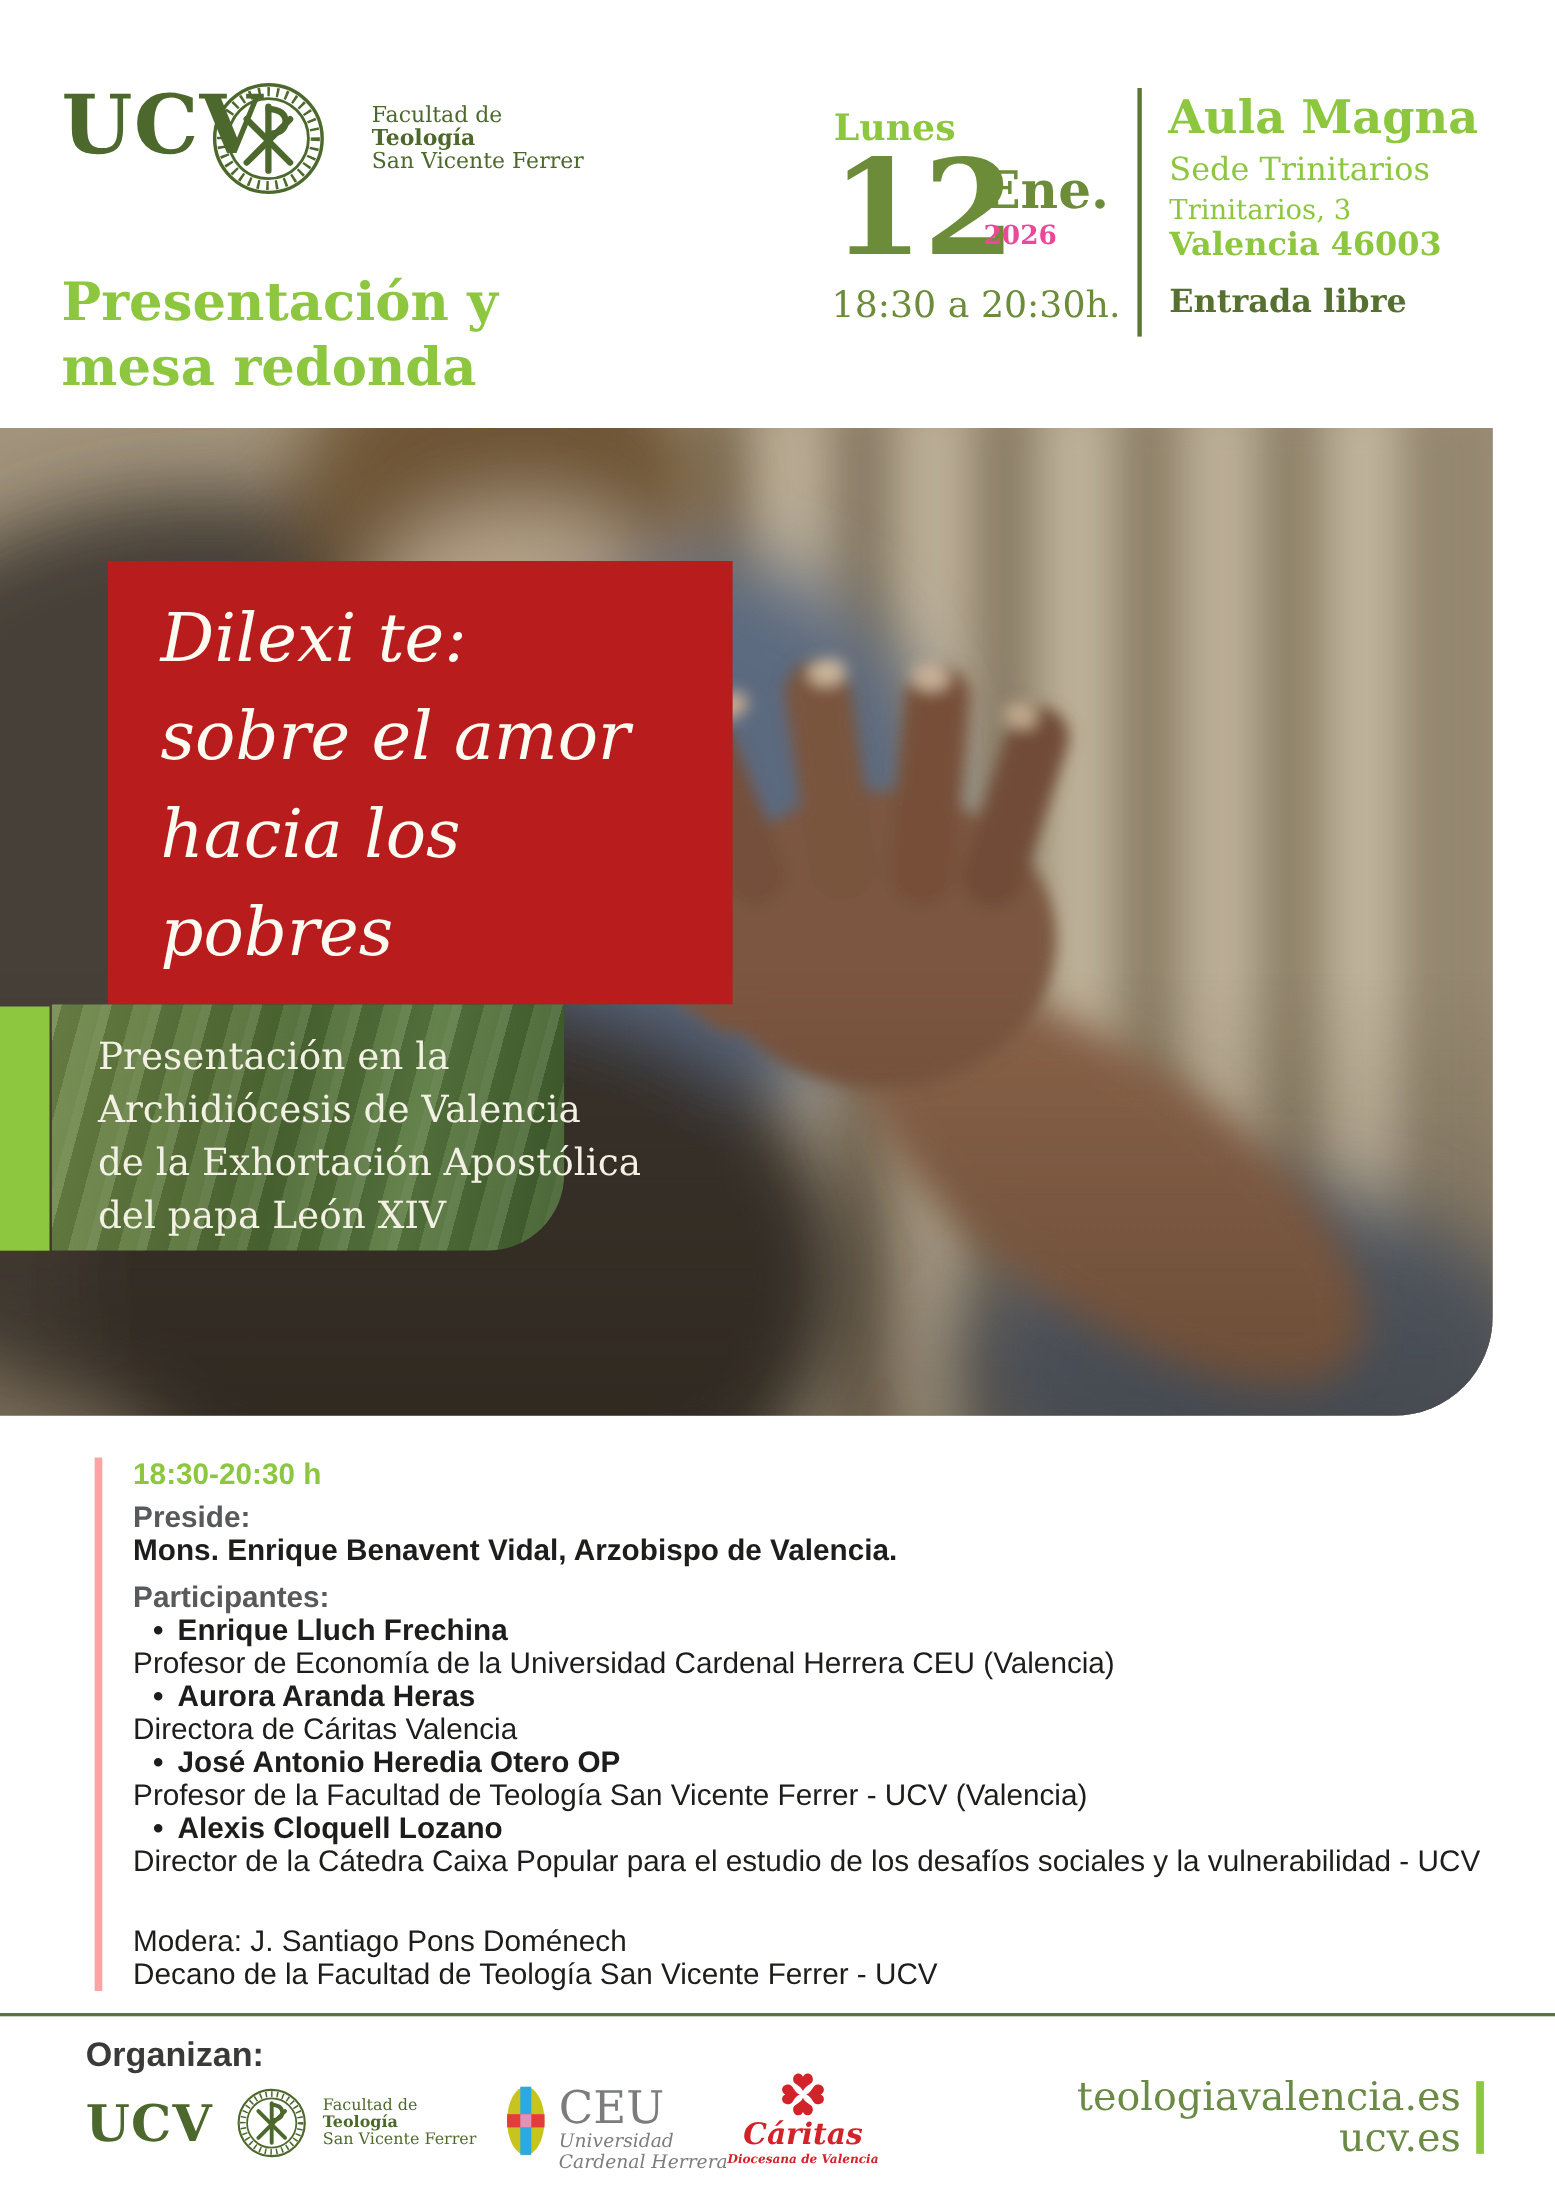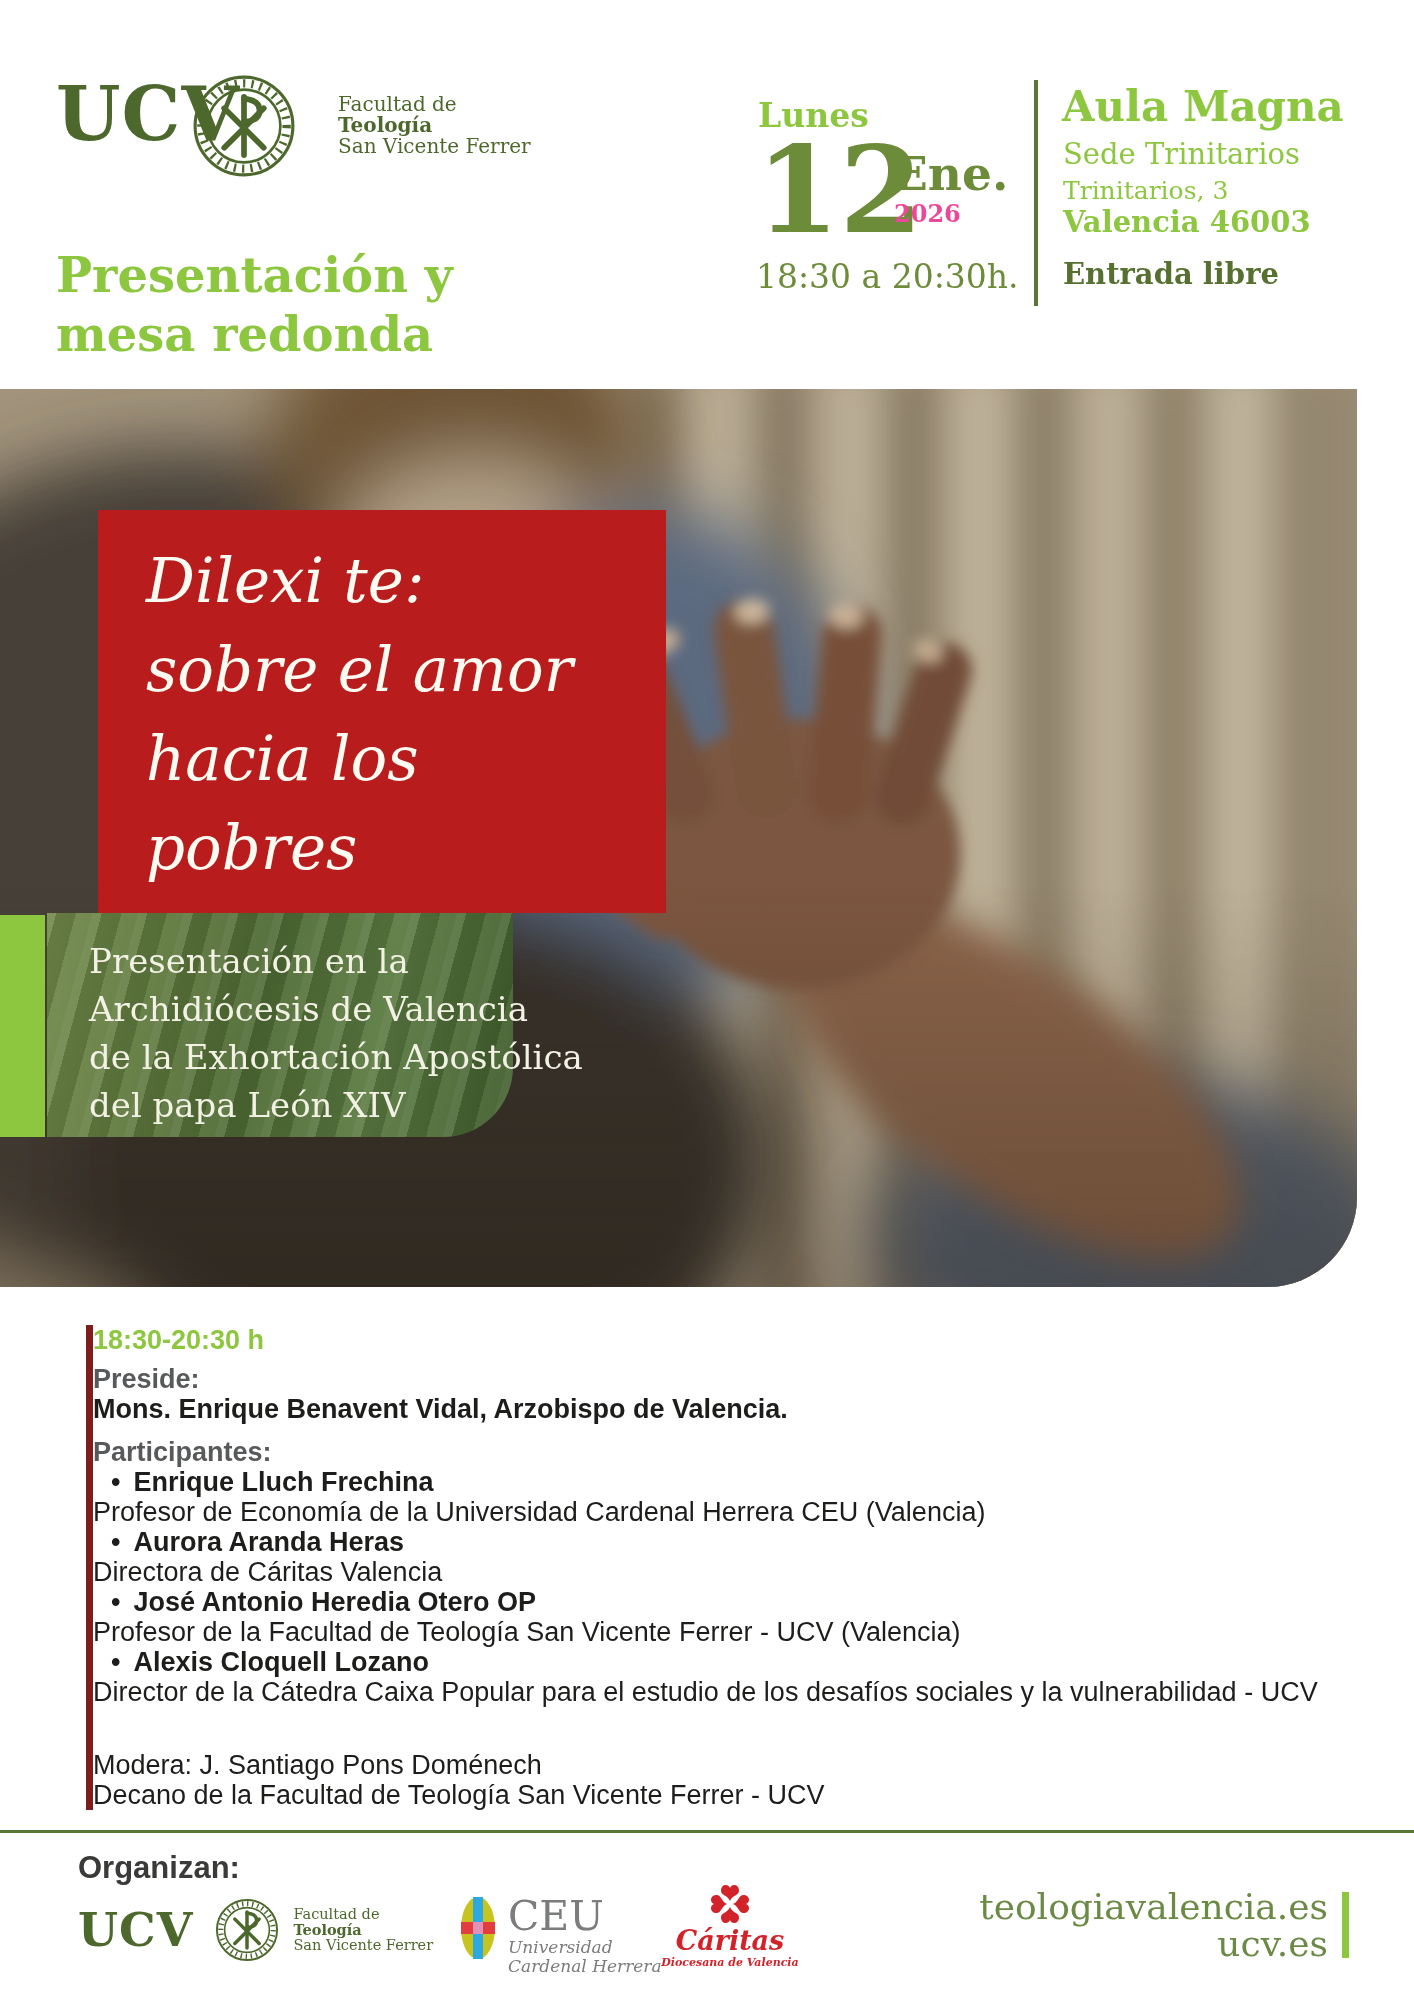--- a/index.html
+++ b/index.html
@@ -40,21 +40,21 @@
   .subtitle-box{left:47px;top:913px;width:466px;height:224px;border-radius:0 0 70px 0;
       background:
         repeating-linear-gradient(105deg, rgba(255,255,255,0.10) 0 9px, rgba(0,0,0,0.10) 9px 28px, rgba(255,255,255,0.06) 28px 44px),
         linear-gradient(100deg,#71894a 0%,#4e6a33 45%,#5a7a41 70%,#3f5c2b 100%);
       padding:24px 0 0 42px;box-sizing:border-box;}
   .subtitle-box div{font-size:34px;line-height:48px;color:#f2f1e4;white-space:nowrap;}
 
   .accent-bar-left{left:0;top:915px;width:45px;height:222px;background:#8dc63f;}
 
   
-  .schedule{left:86px;top:1325px;width:1240px;border-left:7px solid #7f1d1d;
+  .schedule{left:86px;top:1325px;width:1240px;border-left:7px solid #fca5a5;padding-left:28px;
             font-family:"Liberation Sans","DejaVu Sans",sans-serif;font-size:27px;line-height:30px;color:#1d1d1b;}
   .sch-time{color:#8dc63f;font-weight:700;margin-bottom:9px;}
   .sch-label{color:#58595b;font-weight:700;}
   .sch-name{font-weight:700;}
   .sch-gap-s{height:13px;}
   .sch-bullet{font-weight:700;}
   .sch-bullet::before{content:"\2022";font-weight:700;margin:0 13px 0 18px;}
   .sch-moderator{font-weight:400;margin-top:43px;}
 
   

